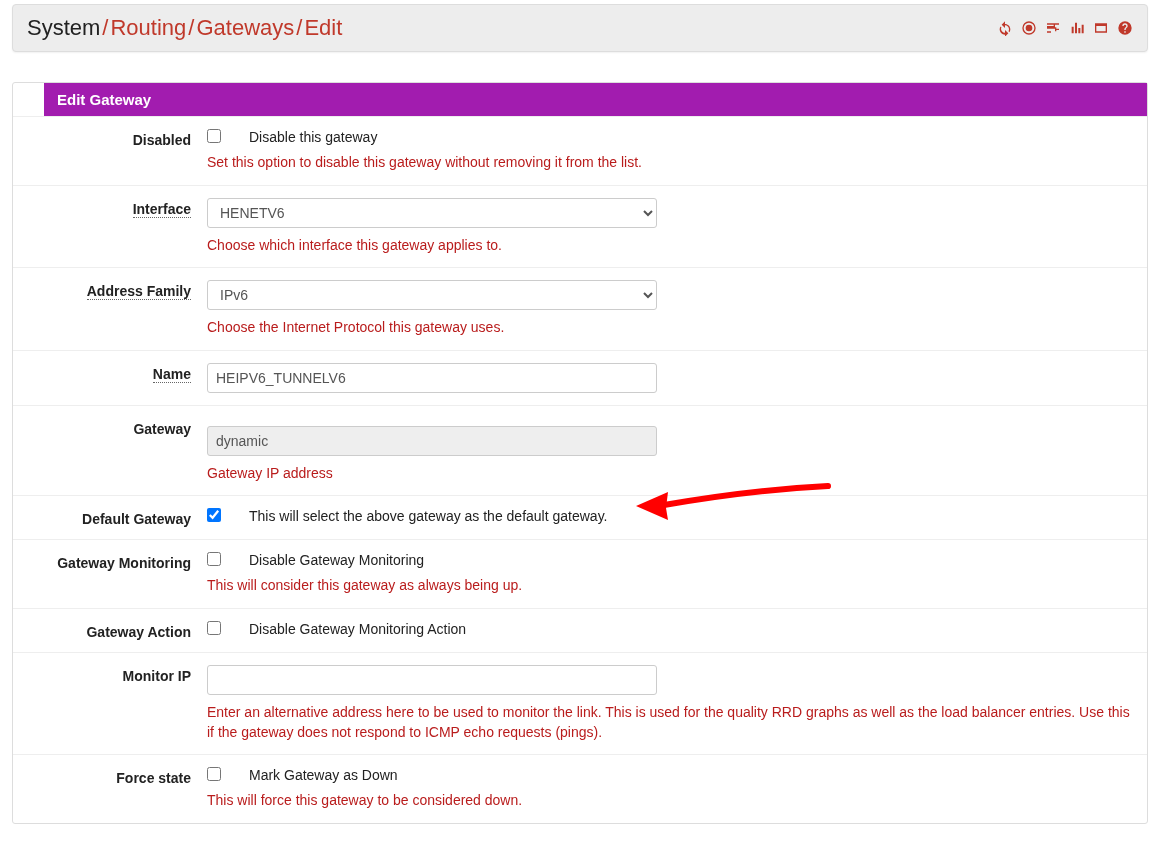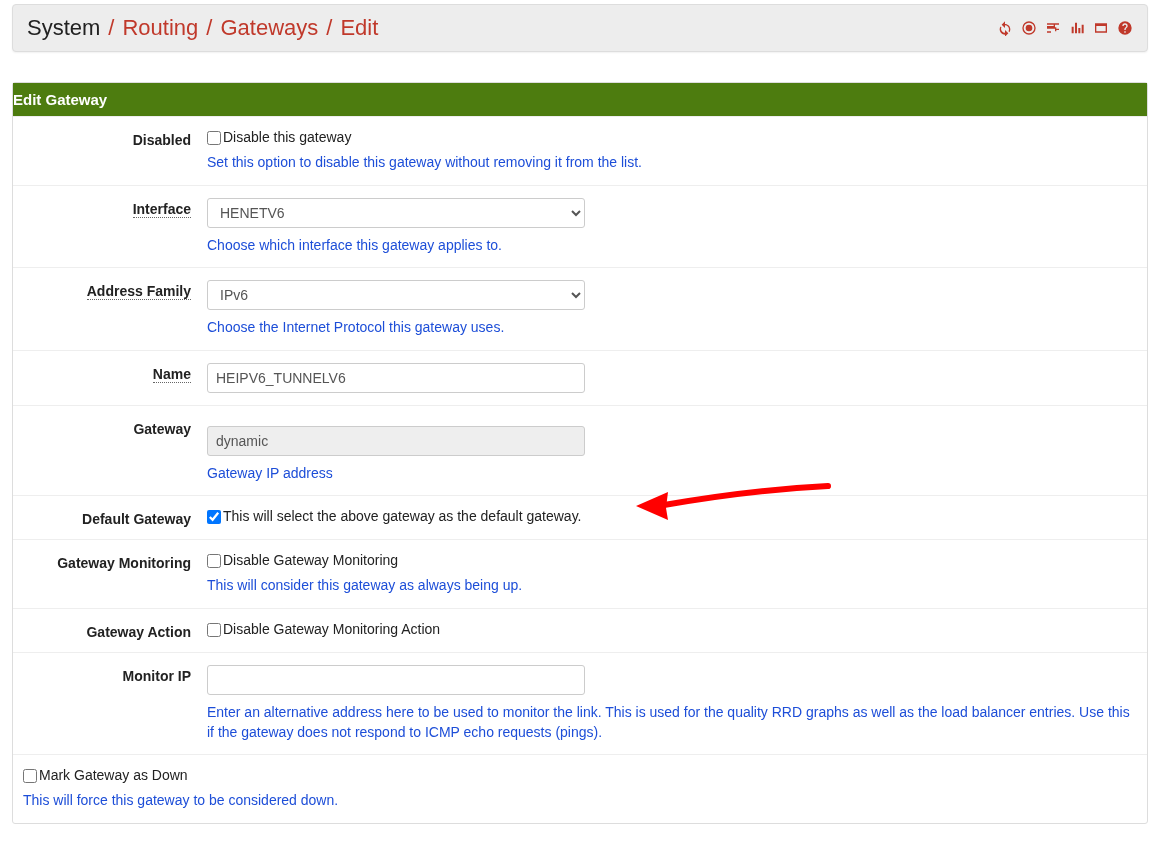--- a/index.html
+++ b/index.html
@@ -19,82 +19,82 @@
     display: flex;
     align-items: center;
     justify-content: space-between;
     box-shadow: 0 1px 2px rgba(0,0,0,0.06);
   }
   .breadcrumb {
     font-size: 22px;
     font-weight: 400;
     display: flex;
     align-items: center;
-    gap: 6px;
   }
   .breadcrumb .sep { color: #c0392b; margin: 0 2px; }
   .breadcrumb .dark { color: #222; }
   .breadcrumb a { color: #c0392b; text-decoration: none; }
   .toolbar { display: flex; gap: 8px; }
   .toolbar svg { width: 16px; height: 16px; fill: #c0392b; }
   .toolbar .tbtn { cursor: pointer; display: inline-flex; align-items: center; }
   .panel {
     border: 1px solid #ddd;
     border-radius: 3px;
     overflow: visible;
     margin: 0 4px;
     position: relative;
   }
   .panel-heading {
-    background: #4d7c0f;
+    background: #a21caf;
     color: #fff;
-    padding: 8px 0;
+    padding: 8px 13px;
     font-size: 15px;
     font-weight: 700;
+    margin-left: 31px;
   }
   .form-row {
     display: flex;
     border-top: 1px solid #eee;
     padding: 12px 10px;
     position: relative;
   }
   .form-row:first-of-type { border-top: none; }
   .form-label {
     flex: 0 0 184px;
     text-align: right;
     padding-right: 16px;
     padding-top: 3px;
     font-size: 14px;
     font-weight: 700;
     color: #222;
   }
   .form-label.underline span { border-bottom: 1px dotted #666; cursor: help; }
   .form-control-wrap { flex: 1; }
   .help-block {
-    color: #1d4ed8;
+    color: #b91c1c;
     font-size: 14px;
     margin-top: 8px;
     line-height: 1.4;
   }
   .input-text, .input-select {
-    width: 378px;
+    width: 450px;
     padding: 5px 8px;
     font-size: 14px;
     border: 1px solid #ccc;
     border-radius: 3px;
     background: #fff;
     color: #555;
     height: 30px;
   }
   .input-text[readonly] {
     background: #eee;
     color: #555;
     margin-top: 8px;
   }
-  .checkbox-line { display: flex; align-items: flex-end; gap: 2px; color: #222; font-size: 14px; }
+  .checkbox-line { display: flex; align-items: flex-start; gap: 28px; color: #222; font-size: 14px; }
   .checkbox-line input { width: 14px; height: 14px; }
   .arrow-annotation {
     position: absolute;
     pointer-events: none;
     z-index: 10;
   }
 </style>
 </head>
 <body>
 
@@ -230,20 +230,21 @@
 
   <div class="form-row">
     <div class="form-label"><span>Monitor IP</span></div>
     <div class="form-control-wrap">
       <input type="text" class="input-text" value="" style="">
       <div class="help-block">Enter an alternative address here to be used to monitor the link. This is used for the quality RRD graphs as well as the load balancer entries. Use this if the gateway does not respond to ICMP echo requests (pings).</div>
     </div>
   </div>
 
   <div class="form-row">
+    <div class="form-label"><span>Force state</span></div>
     <div class="form-control-wrap">
       <label class="checkbox-line">
         <input type="checkbox" style="">
         <span>Mark Gateway as Down</span>
       </label>
       <div class="help-block">This will force this gateway to be considered down.</div>
     </div>
   </div>
 
 </div>

